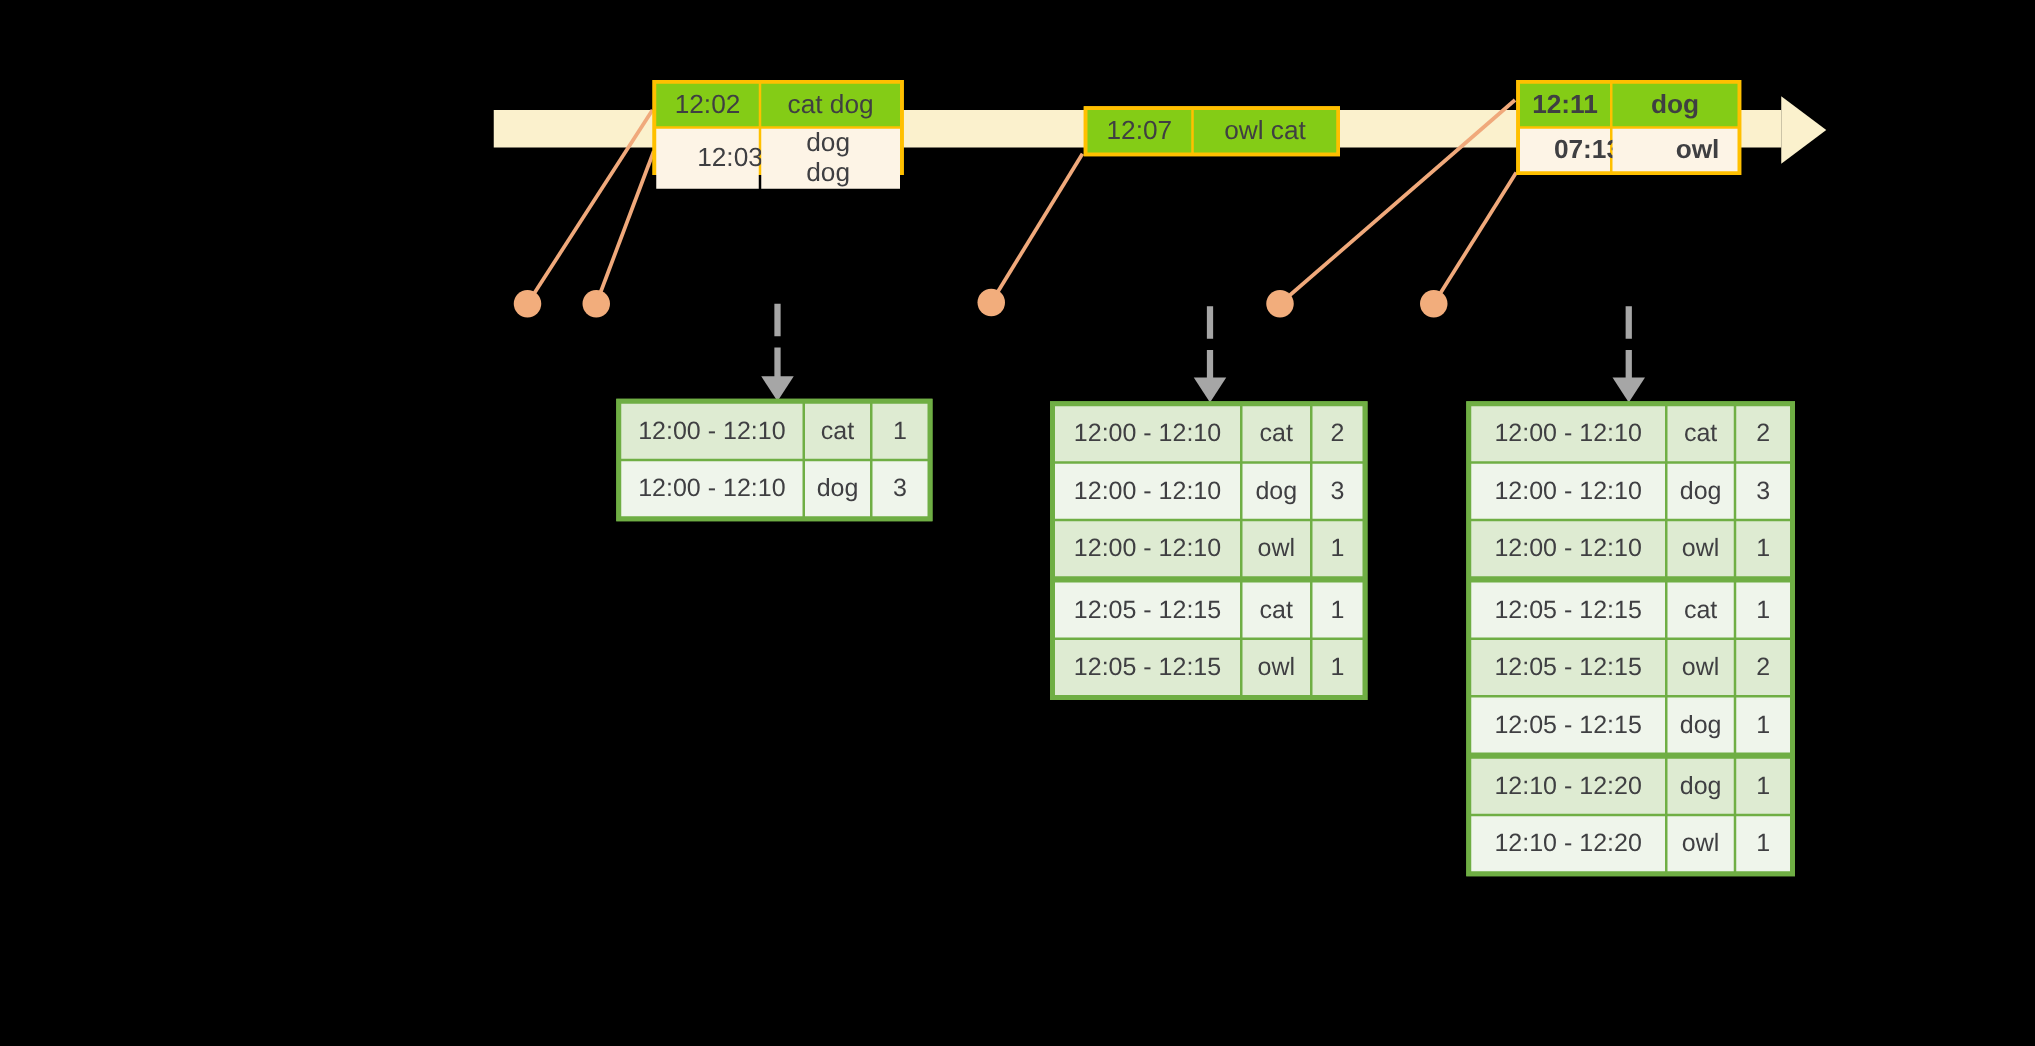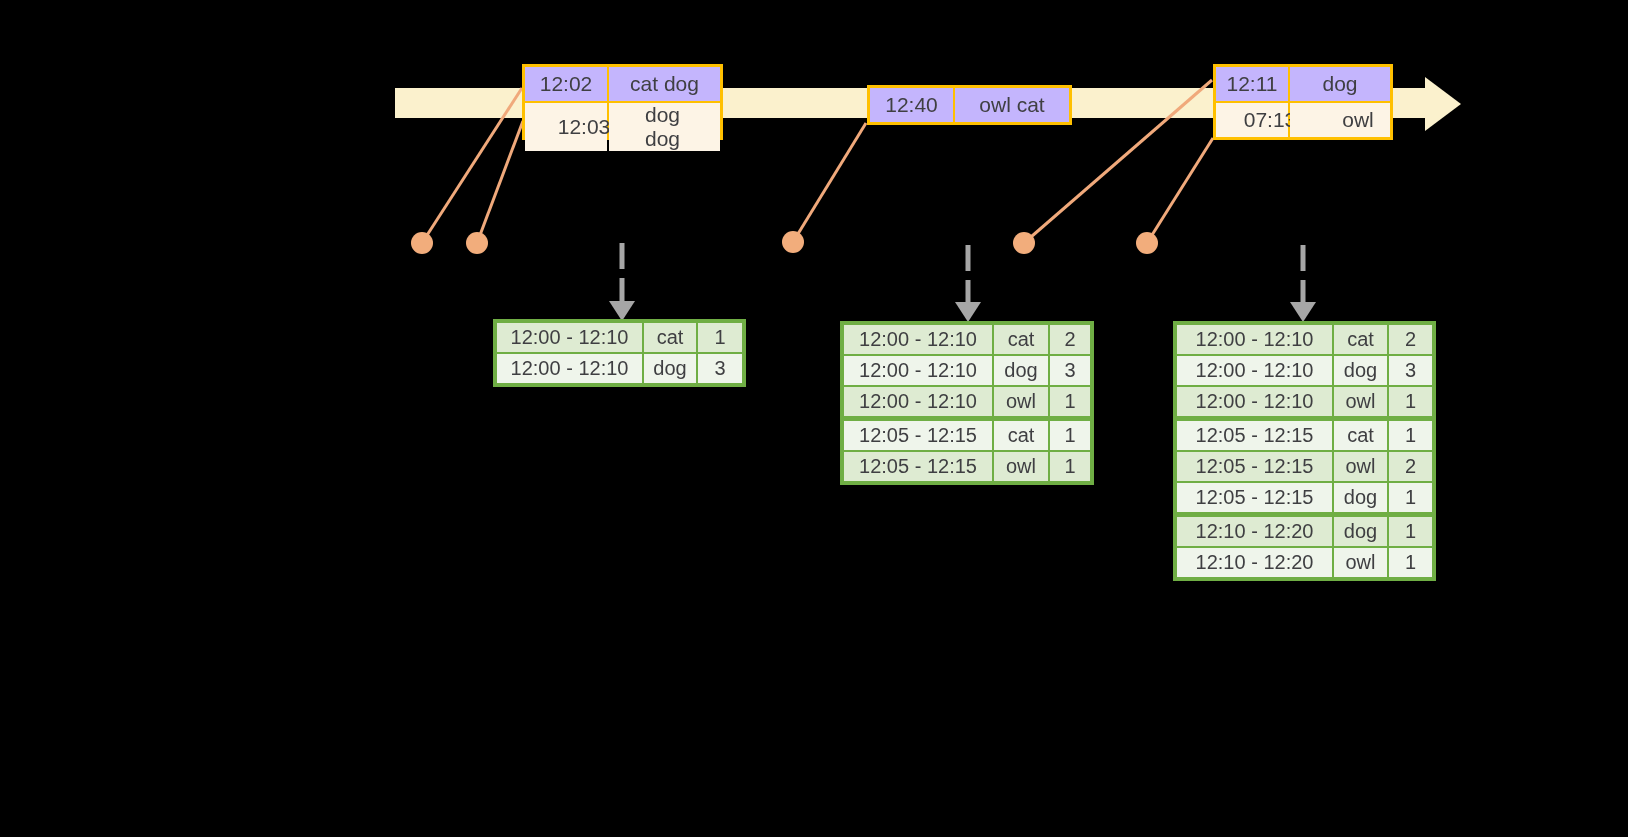--- a/index.html
+++ b/index.html
@@ -32,30 +32,30 @@
     display:flex;flex-direction:column;gap:2px;
   }
   .erow{display:grid;column-gap:2px;height:34px;}
   .eA .erow{grid-template-columns:82px 111px;}
   .eB .erow{grid-template-columns:83px 114px;}
   .eC .erow{grid-template-columns:72px 100px;}
   .ecell{
     display:flex;align-items:center;justify-content:center;
     font-size:21px;color:#3F3F42;
   }
-  .erow.peach .ecell{background:#c4b5fd;}
+  .erow.peach .ecell{background:#84cc16;}
   .erow.cream .ecell{background:#FDF4E6;padding-left:36px;}
 
   
   .rtable{
     position:absolute;z-index:3;
     border:4px solid #6FAE44;background:#6FAE44;
     display:flex;flex-direction:column;gap:2px;
   }
-  .rrow{display:grid;column-gap:2px;height:29px;}
+  .rrow{display:grid;column-gap:2px;height:44px;}
   .rt1 .rrow{grid-template-columns:145px 52px 44px;}
   .rt2 .rrow{grid-template-columns:148px 54px 40px;}
   .rt3 .rrow{grid-template-columns:155px 53px 43px;}
   .rcell{
     display:flex;align-items:center;justify-content:center;
     font-size:20px;color:#3F3F42;
   }
   .rrow.dark .rcell{background:#DEEBD2;}
   .rrow.light .rcell{background:#EFF5EB;}
   .gsep{margin-top:3px;} 
@@ -102,26 +102,26 @@
     <div class="ecell">cat dog</div>
   </div>
   <div class="erow cream">
     <div class="ecell">12:03</div>
     <div class="ecell">dog dog</div>
   </div>
 </div>
 
 <div class="etable eB" style="left:867px;top:85px;">
   <div class="erow peach">
-    <div class="ecell">12:40</div>
+    <div class="ecell">12:07</div>
     <div class="ecell">owl cat</div>
   </div>
 </div>
 
-<div class="etable eC" style="left:1213px;top:64px;">
+<div class="etable eC" style="left:1213px;top:64px;font-weight:bold;">
   <div class="erow peach">
     <div class="ecell">12:11</div>
     <div class="ecell">dog</div>
   </div>
   <div class="erow cream">
     <div class="ecell">07:13</div>
     <div class="ecell">owl</div>
   </div>
 </div>
 

